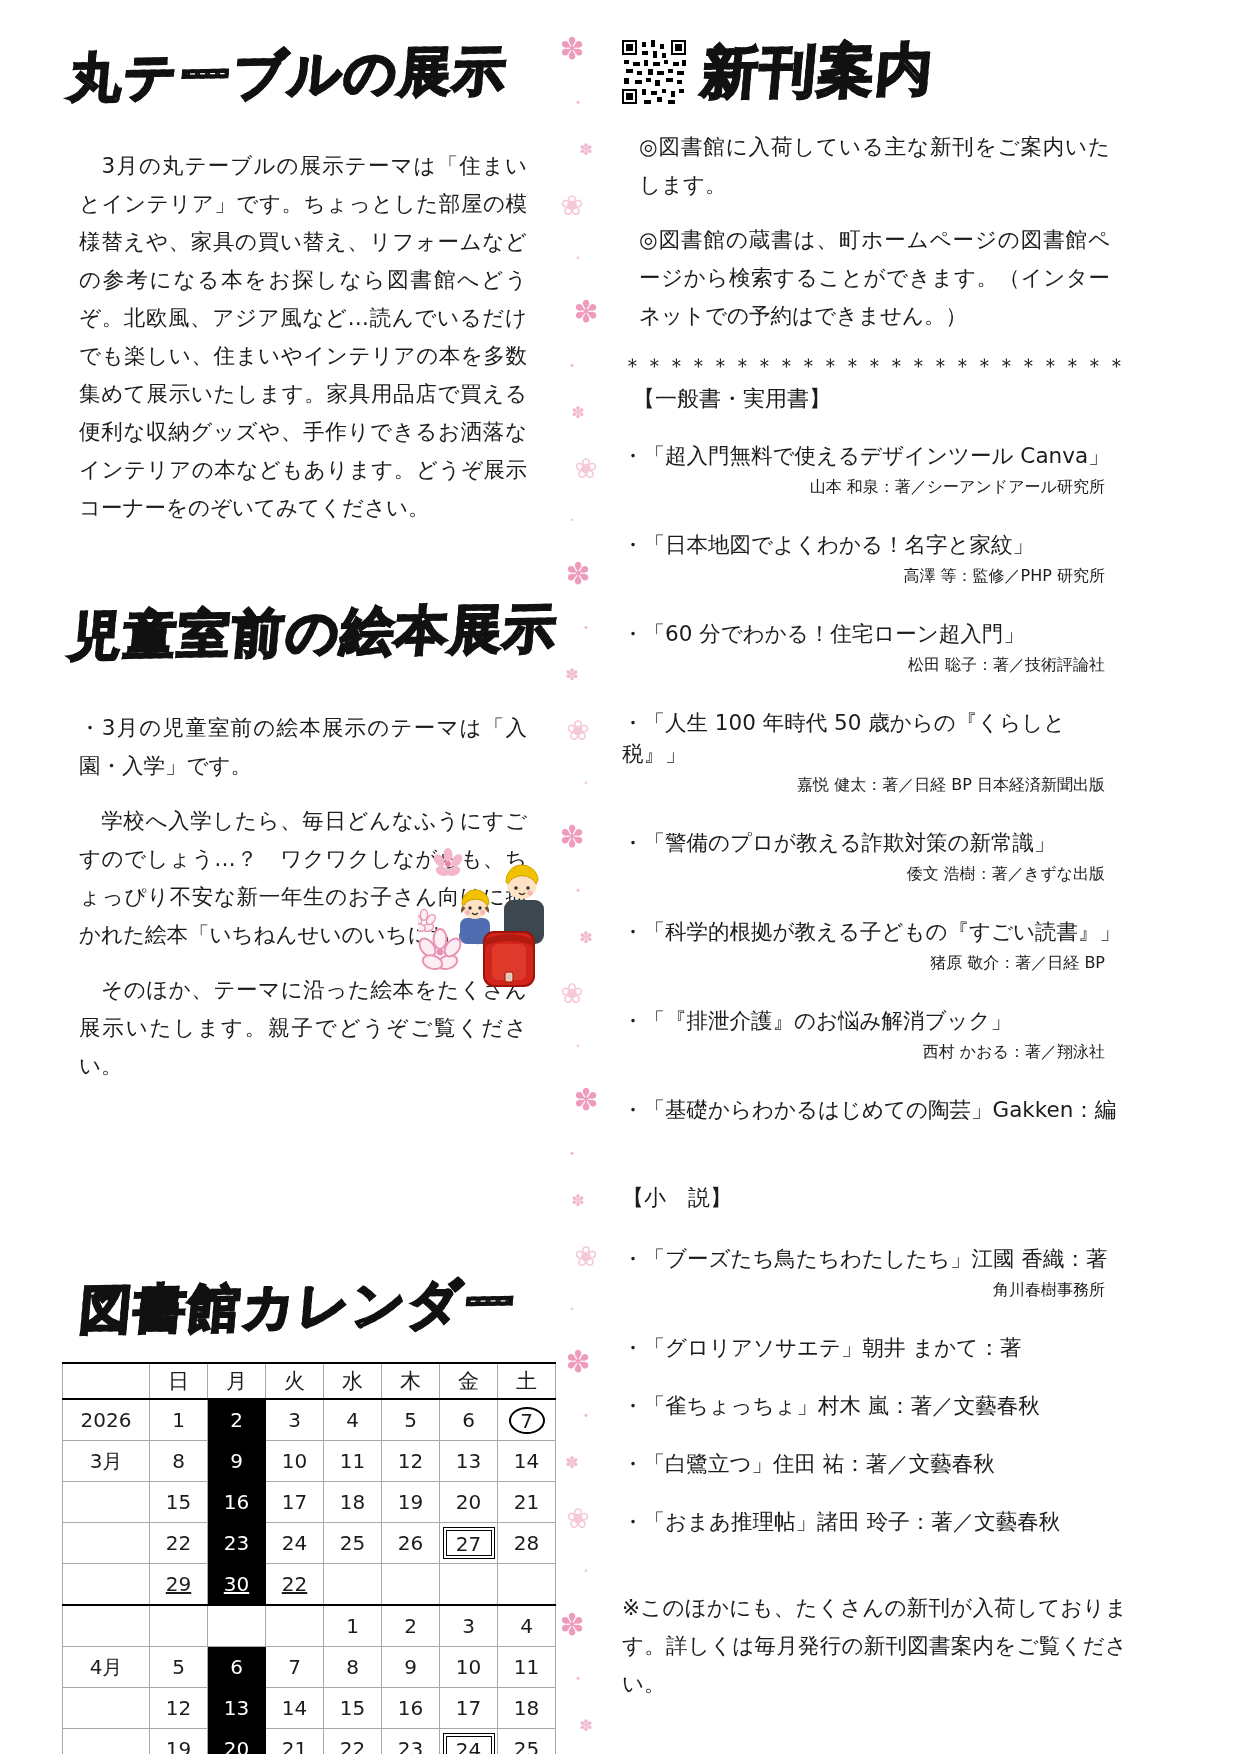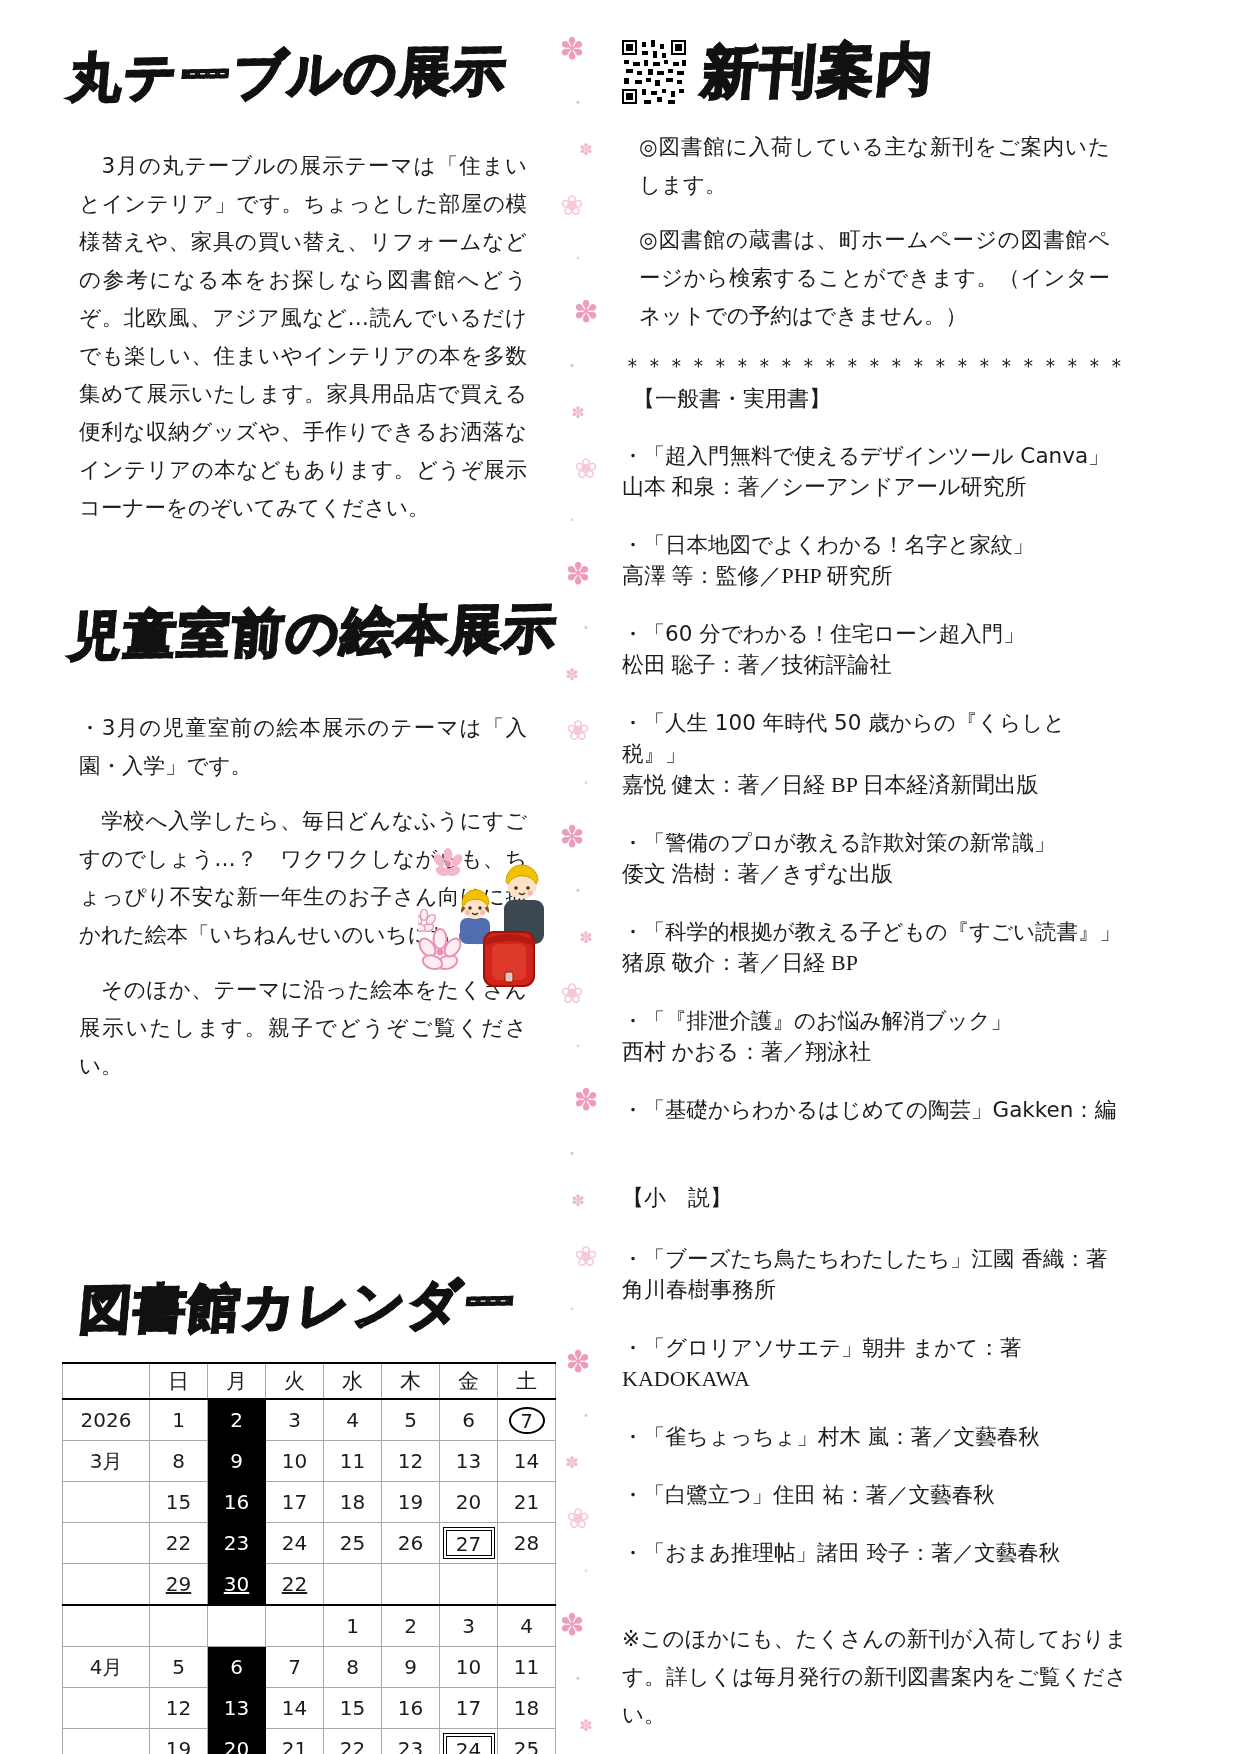--- a/index.html
+++ b/index.html
@@ -34,21 +34,21 @@
   .jp{font-size:21.5px;line-height:38px;text-align:justify;margin:17px;}
   .title-1{font-size:52px;margin:10px 0 20px 8px;}
   .title-2{font-size:52px;margin:54px 0 24px 8px;}
   .title-cal{font-size:52px;margin:170px 0 20px 18px;}
   .rtitle-row{display:flex;align-items:center;gap:16px;margin:4px 0 18px 0;}
   .rtitle{font-size:56px;}
   .stars{font-size:21px;letter-spacing:1px;margin:6px 0 2px 0;white-space:nowrap;overflow:hidden;}
   .sec-label{font-size:22px;margin:4px 0 26px 11px;}
   .book{margin:0 0 27px 0;}
   .book .bt{font-size:21.5px;line-height:31px;}
-  .book .ba{font-size:22px;line-height:31px;padding-right:22px;font-family:Liberation Serif, serif;}
+  .book .ba{font-size:16px;line-height:31px;text-align:right;padding-right:22px;}
   .novel-label{font-size:22px;margin:58px 0 30px 0;}
   .footer-note{font-size:21.5px;line-height:38px;text-align:justify;margin-top:52px;}
 
   
   table.cal{border-collapse:collapse;table-layout:fixed;width:484px;margin-left:0;}
   table.cal td{border:1px solid #a8a8a8;text-align:center;font-size:20px;height:40px;padding:0;}
   table.cal tr.hdr td{height:34px;border-top:2.5px solid #000;border-bottom:2.5px solid #000;font-size:21px;}
   table.cal td.lblcol{width:86px;}
   table.cal td.daycol{width:57px;}
   table.cal td.closed{background:#000;color:#fff;border-color:#000;}
@@ -430,21 +430,20 @@
       </div>
 
     <div class="novel-label">【小　説】</div>
     <div id="novel-books">
         <div class="book">
           <div class="bt">・「ブーズたち鳥たちわたしたち」江國 香織：著</div>
           <div class="ba">角川春樹事務所</div>
         </div>
         <div class="book">
           <div class="bt">・「グロリアソサエテ」朝井 まかて：著</div>
-          <div class="ba">KADOKAWA</div>
         </div>
         <div class="book">
           <div class="bt">・「雀ちょっちょ」村木 嵐：著／文藝春秋</div>
         </div>
         <div class="book">
           <div class="bt">・「白鷺立つ」住田 祐：著／文藝春秋</div>
         </div>
         <div class="book">
           <div class="bt">・「おまあ推理帖」諸田 玲子：著／文藝春秋</div>
         </div>

